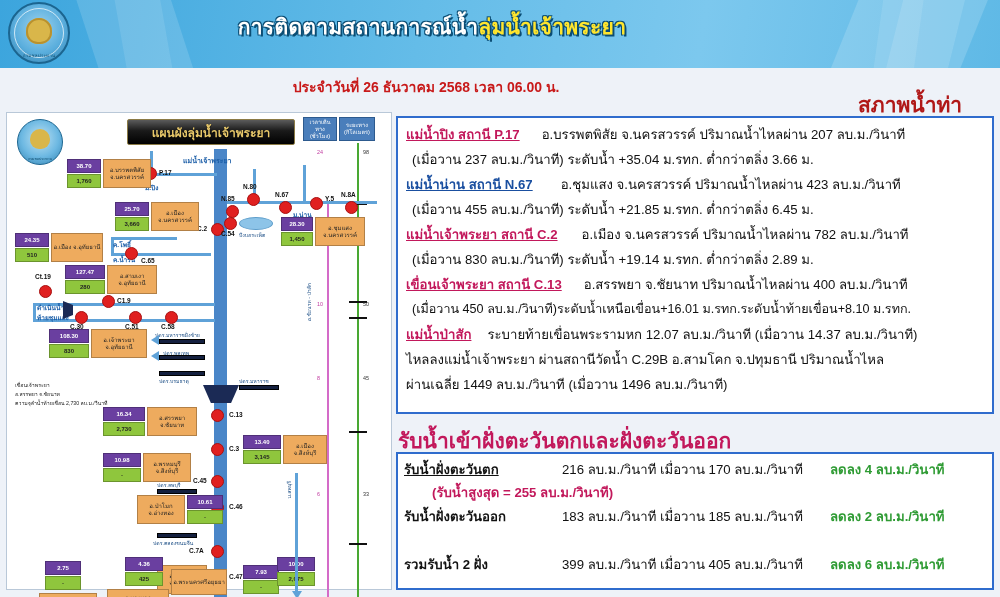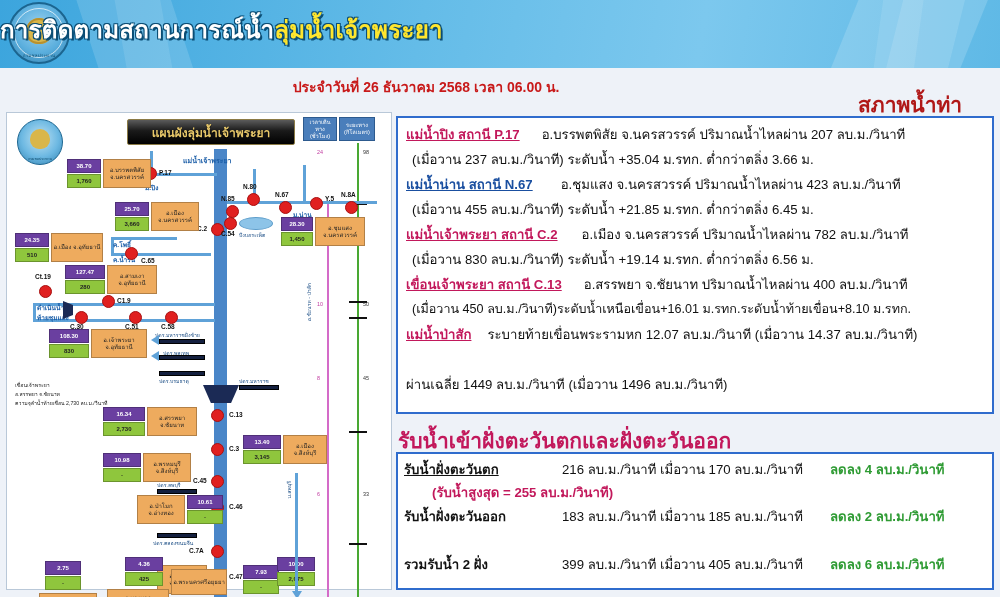--- a/index.html
+++ b/index.html
@@ -43,22 +43,22 @@
     background: #d9b64a;
     box-shadow: 0 0 0 2px #b8912f inset;
   }
   .seal-hdr .txt {
     position: absolute; left: 0; bottom: 3px; width: 100%;
     text-align: center; font-size: 4.5px; color: #0d4a6b; letter-spacing: .2px;
   }
 
   .hdr-title {
     position: absolute; left: 0; top: 10px; width: 864px;
-    text-align: left;
-    font-size: 24px; font-weight: bold;
+    text-align: center;
+    font-size: 21px; font-weight: bold;
     color: #ffffff;
     text-shadow: 2px 2px 0 #0b4d74, -1px -1px 0 #0b4d74, 1px -1px 0 #0b4d74, -1px 1px 0 #0b4d74;
     letter-spacing: .3px;
   }
   .hdr-title .hl { color: #ffe62e; }
 
   
   .dateline {
     position: absolute; left: 0; top: 76px; width: 852px;
     text-align: center; font-size: 14px; font-weight: bold; color: #c81a1a;
@@ -410,30 +410,31 @@
   <div class="rline" style="left:14px; top:31px;">(เมื่อวาน 237 ลบ.ม./วินาที) ระดับน้ำ +35.04 ม.รทก. ต่ำกว่าตลิ่ง 3.66 ม.</div>
 
   <div class="rline" style="left:8px; top:56px;">
     <span class="stn-name blue">แม่น้ำน่าน สถานี N.67</span><span style="display:inline-block;width:28px;"></span><span>อ.ชุมแสง จ.นครสวรรค์ ปริมาณน้ำไหลผ่าน 423 ลบ.ม./วินาที</span>
   </div>
   <div class="rline" style="left:14px; top:81px;">(เมื่อวาน 455 ลบ.ม./วินาที) ระดับน้ำ +21.85 ม.รทก. ต่ำกว่าตลิ่ง 6.45 ม.</div>
 
   <div class="rline" style="left:8px; top:106px;">
     <span class="stn-name">แม่น้ำเจ้าพระยา สถานี C.2</span><span style="display:inline-block;width:24px;"></span><span>อ.เมือง จ.นครสวรรค์ ปริมาณน้ำไหลผ่าน 782 ลบ.ม./วินาที</span>
   </div>
-  <div class="rline" style="left:14px; top:131px;">(เมื่อวาน 830 ลบ.ม./วินาที) ระดับน้ำ +19.14 ม.รทก. ต่ำกว่าตลิ่ง 6.56 ม.</div>
+  <div class="rline" style="left:14px; top:131px;">(เมื่อวาน 830 ลบ.ม./วินาที) ระดับน้ำ +19.14 ม.รทก. ต่ำกว่าตลิ่ง 2.89 ม.</div>
 
   <div class="rline" style="left:8px; top:156px;">
     <span class="stn-name">เขื่อนเจ้าพระยา สถานี C.13</span><span style="display:inline-block;width:22px;"></span><span>อ.สรรพยา จ.ชัยนาท ปริมาณน้ำไหลผ่าน 400 ลบ.ม./วินาที</span>
   </div>
   <div class="rline" style="left:14px; top:181px; font-size:12.6px;">(เมื่อวาน 450 ลบ.ม./วินาที)ระดับน้ำเหนือเขื่อน+16.01 ม.รทก.ระดับน้ำท้ายเขื่อน+8.10 ม.รทก.</div>
 
   <div class="rline" style="left:8px; top:206px;">
     <span class="stn-name">แม่น้ำป่าสัก</span><span style="display:inline-block;width:16px;"></span><span>ระบายท้ายเขื่อนพระรามหก 12.07 ลบ.ม./วินาที (เมื่อวาน 14.37  ลบ.ม./วินาที)</span>
   </div>
+  <div class="rline" style="left:8px; top:231px;">ไหลลงแม่น้ำเจ้าพระยา ผ่านสถานีวัดน้ำ C.29B อ.สามโคก จ.ปทุมธานี ปริมาณน้ำไหล</div>
   <div class="rline" style="left:8px; top:256px;">ผ่านเฉลี่ย 1449 ลบ.ม./วินาที (เมื่อวาน 1496 ลบ.ม./วินาที)</div>
 </div>
 
 <div class="sec-title magenta" style="left:398px; top:424px;">รับน้ำเข้าฝั่งตะวันตกและฝั่งตะวันออก</div>
 
 <div class="rbox" style="left:396px; top:452px; width:598px; height:138px;">
 
   <div class="rline bold" style="left:6px; top:5px;text-decoration:underline;">รับน้ำฝั่งตะวันตก</div>
   <div class="rline" style="left:164px; top:5px;">216 ลบ.ม./วินาที เมื่อวาน 170 ลบ.ม./วินาที</div>
   <div class="rline green-txt" style="left:432px; top:5px;">ลดลง 4 ลบ.ม./วินาที</div>

